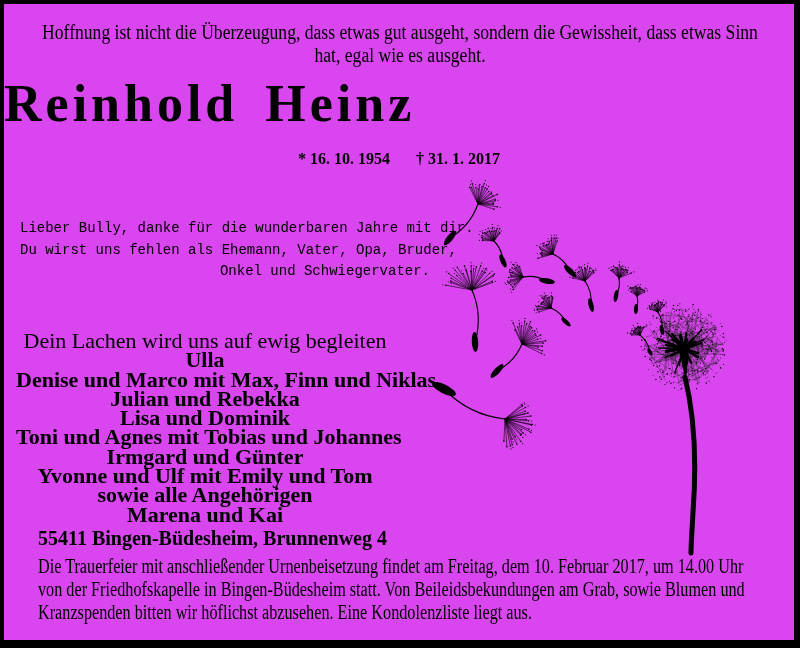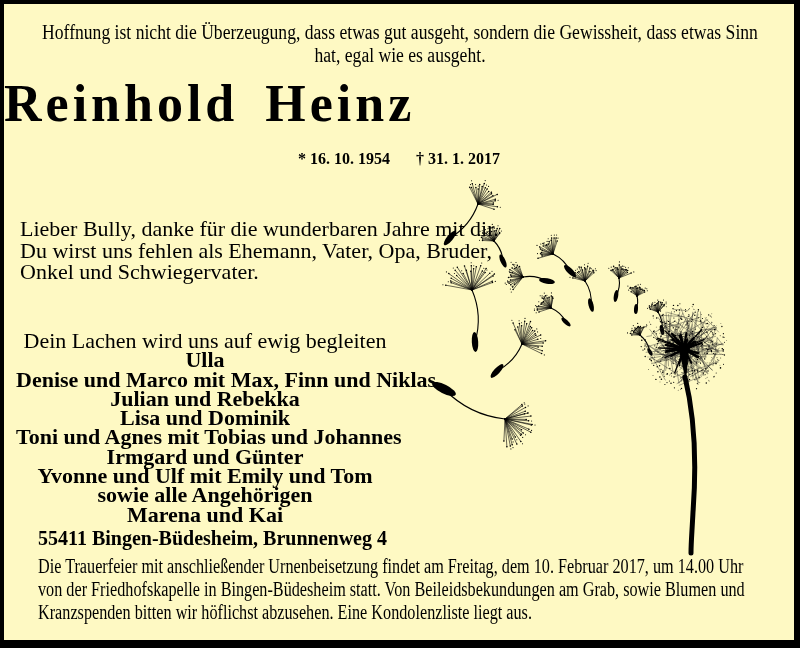--- a/index.html
+++ b/index.html
@@ -1,20 +1,20 @@
 <!DOCTYPE html>
 <html lang="de"><head>
 <meta charset="utf-8">
 <style>
   html,body{margin:0;padding:0;background:#ffffff;}
   .page{
     position:relative;
     width:800px;height:648px;
     box-sizing:border-box;
-    background:#fef9c3;
+    background:#d946ef;
     border-style:solid;border-color:#000;
     border-width:4px 6px 8px 4px;
     font-family:"Liberation Serif", serif;
     color:#000;
     overflow:hidden;
   }
   svg.dandelion{position:absolute;left:-4px;top:-4px;width:800px;height:648px;pointer-events:none;}
 
   .quote{
     position:absolute;top:17px;left:-64px;width:920px;
@@ -31,21 +31,21 @@
   }
 
   .dates{
     position:absolute;top:142px;left:0;width:790px;
     display:flex;justify-content:center;gap:26px;
     font-size:16px;font-weight:700;line-height:26px;
   }
 
   .mourning{
     position:absolute;top:214px;left:16px;width:410px;
-    text-align:left;font-size:22px;line-height:21.7px;
+    text-align:right;font-size:14px;line-height:21.7px;font-family:Liberation Mono, monospace;
   }
   .mourning div{white-space:nowrap;}
 
   .farewell{
     position:absolute;top:299px;left:12px;width:378px;
     text-align:center;font-size:22px;line-height:19.3px;margin-top:28px;
   }
   .farewell .fintro{font-weight:400;}
   .farewell .fname{font-weight:700;white-space:nowrap;}
 

